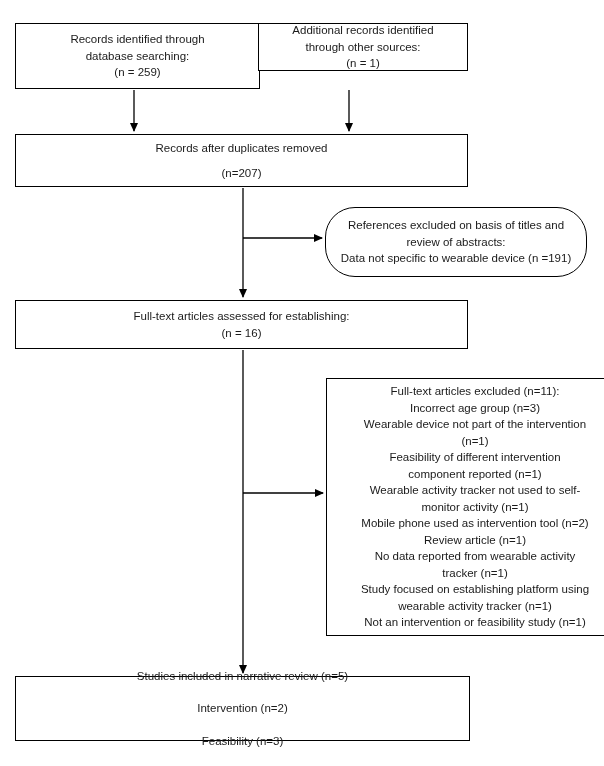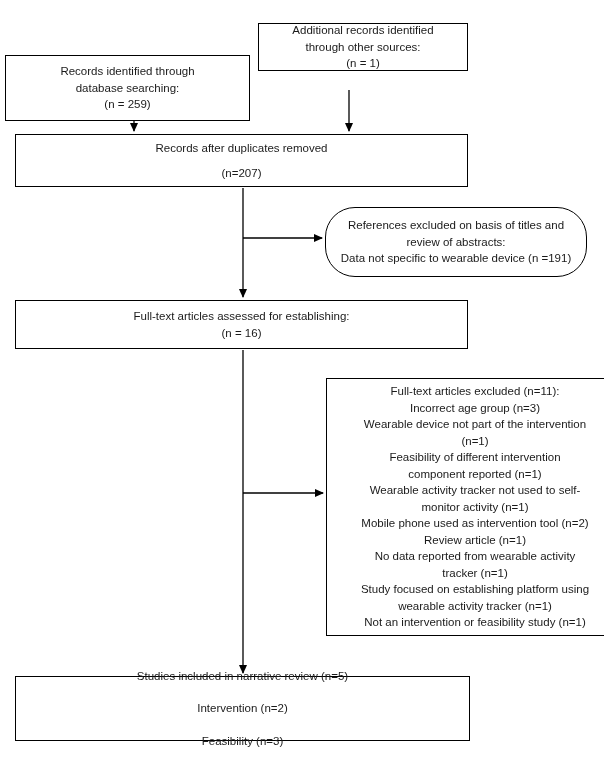--- a/index.html
+++ b/index.html
@@ -32,21 +32,21 @@
     flex-direction: column;
     justify-content: center;
     align-items: center;
     text-align: center;
     font-size: 11.5px;
     line-height: 16.5px;
   }
   .box .line {
     width: 100%;
   }
-  .box-records-identified  { left: 5px;  top: 23px;  width: 245px; height: 66px; margin-top: 32px;  }
+  .box-records-identified  { left: 15px;  top: 23px;  width: 245px; height: 66px;  }
   .box-additional-records  { left: 258px; top: 23px;  width: 210px; height: 48px;  }
   .box-duplicates-removed  { left: 15px;  top: 134px; width: 453px; height: 53px; gap: 8px;  }
   .box-references-excluded { left: 325px; top: 207px; width: 262px; height: 70px; border-radius: 30px;  }
   .box-fulltext-assessed   { left: 15px;  top: 300px; width: 453px; height: 49px;  }
   .box-fulltext-excluded   { left: 326px; top: 378px; width: 298px; height: 258px; }
   .box-studies-included    { left: 15px;  top: 676px; width: 455px; height: 65px; gap: 16px;  }
 </style>
 </head>
 <body>
 

